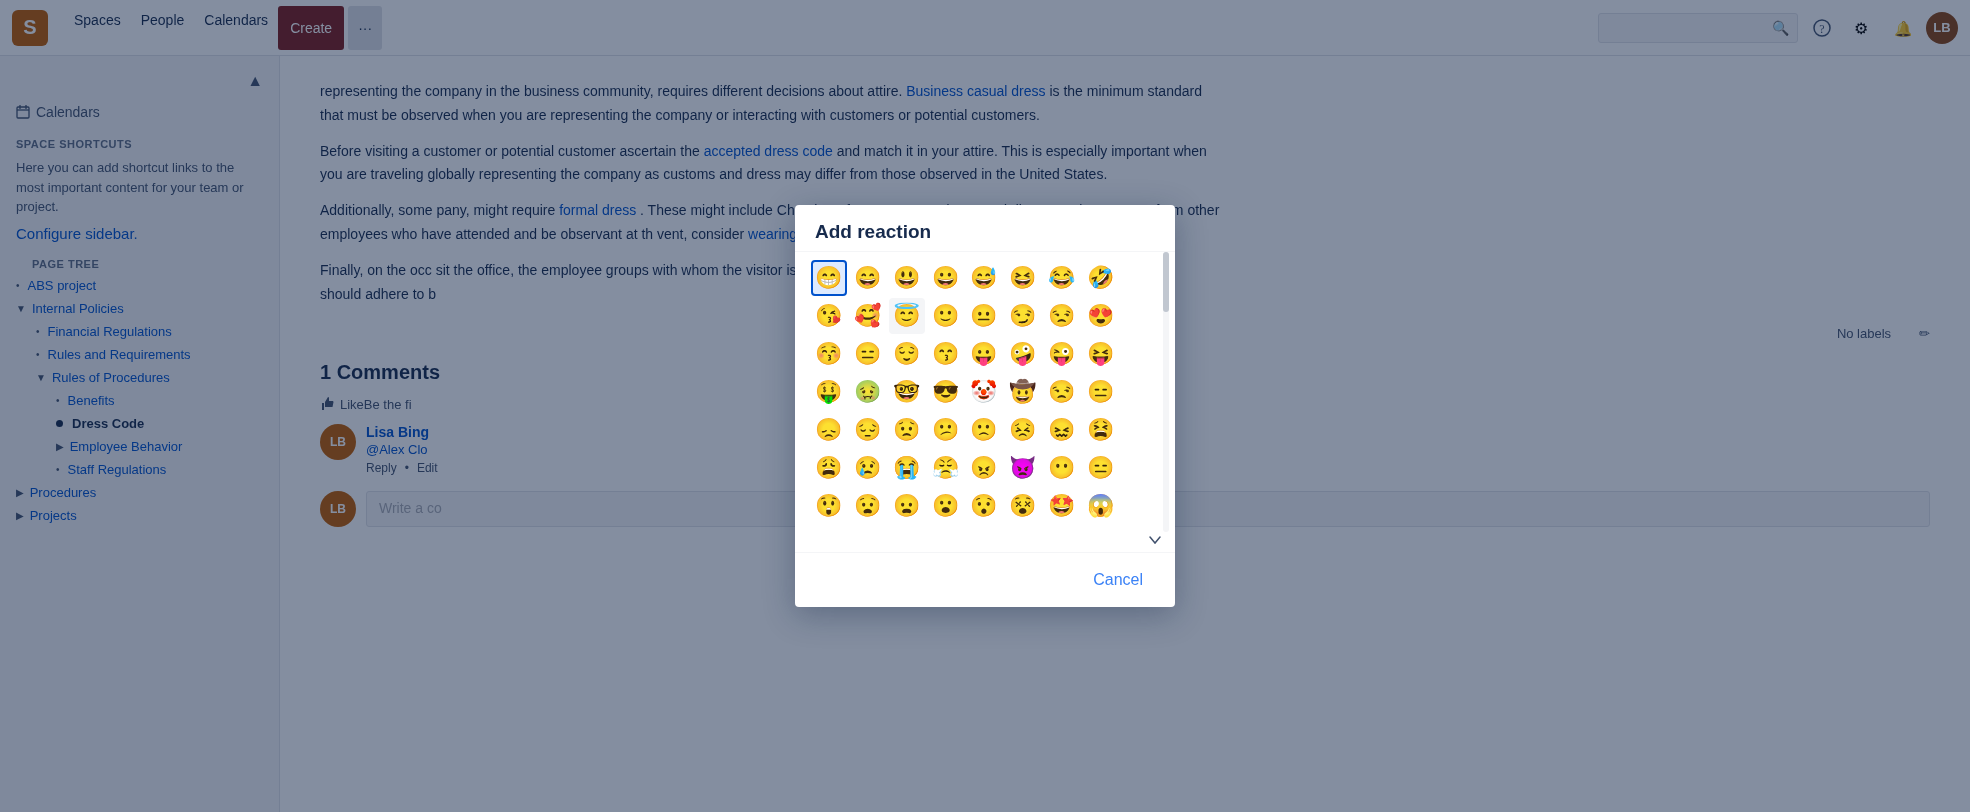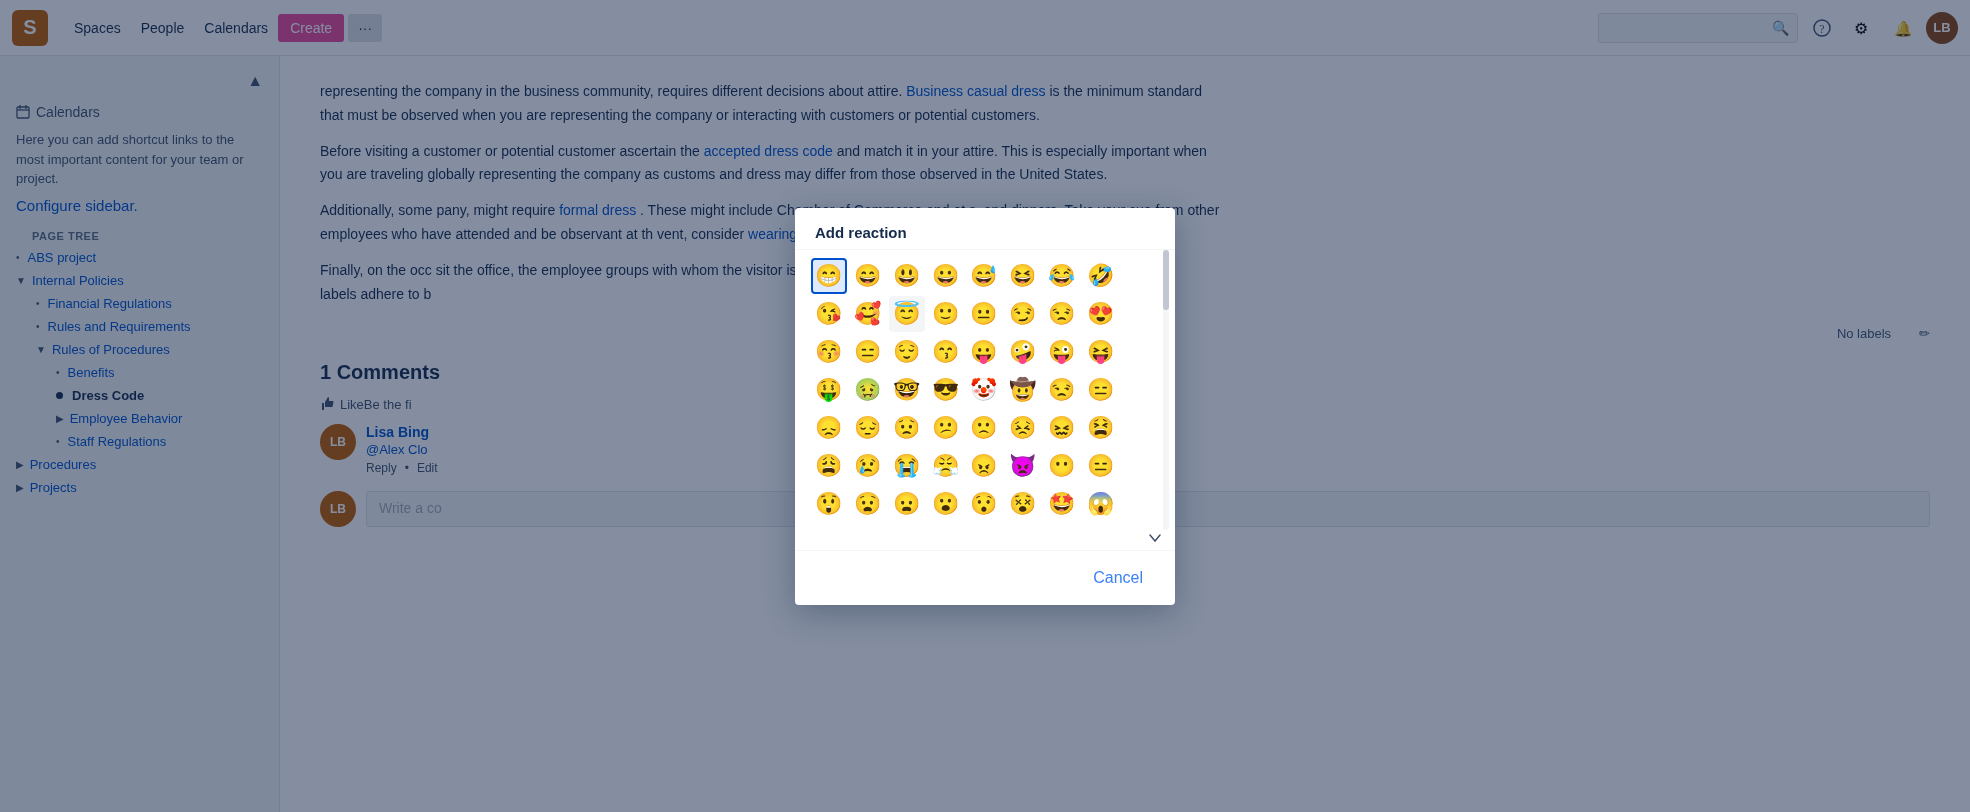--- a/index.html
+++ b/index.html
@@ -41,25 +41,25 @@
       flex: 1;
     }
     .navbar-link {
       padding: 6px 10px;
       color: #172b4d;
       cursor: pointer;
       border-radius: 3px;
       font-size: 14px;
     }
     .navbar-create {
-      background: #ec4899;
+      background: #7f1d1d;
       color: #fff;
       border: none;
       border-radius: 3px;
-      padding: 6px 12px;
+      padding: 14px 12px;
       cursor: pointer;
       font-size: 14px;
       font-weight: 500;
     }
     .navbar-more {
       background: #dfe1e6;
       color: #172b4d;
       border: none;
       border-radius: 3px;
       padding: 6px 10px;
@@ -305,21 +305,21 @@
       box-shadow: 0 8px 32px rgba(9,30,66,0.32);
       width: 380px;
       max-height: 420px;
       overflow: hidden;
       display: flex;
       flex-direction: column;
       position: relative;
     }
     .modal-header {
       padding: 16px 20px 8px;
-      font-size: 15px;
+      font-size: 19px;
       font-weight: 600;
       color: #172b4d;
       border-bottom: 1px solid #f4f5f7;
       flex-shrink: 0;
     }
     .modal-emoji-area {
       flex: 1;
       overflow-y: auto;
       padding: 8px 16px;
       position: relative;
@@ -428,20 +428,21 @@
     <div class="sidebar-calendar-link">
       <svg width="14" height="14" viewBox="0 0 14 14">
         <rect x="1" y="2" width="12" height="11" rx="1" stroke="#42526e" stroke-width="1.3" fill="none"></rect>
         <line x1="1" y1="5" x2="13" y2="5" stroke="#42526e" stroke-width="1.3"></line>
         <line x1="4" y1="0" x2="4" y2="4" stroke="#42526e" stroke-width="1.3"></line>
         <line x1="10" y1="0" x2="10" y2="4" stroke="#42526e" stroke-width="1.3"></line>
       </svg>
       <span>Calendars</span>
     </div>
 
+    <div class="sidebar-shortcuts-title">SPACE SHORTCUTS</div>
     <div class="sidebar-shortcuts-text">Here you can add shortcut links to the most important content for your team or project.</div>
     <a class="sidebar-configure-link">Configure sidebar.</a>
 
     <div class="page-tree-title">PAGE TREE</div>
 
     <div class="tree-item" style="padding-left:16px;">
       <span style="display:inline-flex;align-items:center;margin-right:4px;color:#42526e;font-size:10px;">•</span>
       <span>ABS project</span>
     </div>
 
@@ -515,21 +516,21 @@
         <span>. These might include Chamber of Commerce and ot</span>
         <span>s, and dinners. Take your cue from other employees who have attended and be observant at th</span>
         <span>vent, consider</span>
         <a class="content-link">wearing formal dress</a>
         <span>.</span>
       </p>
       <p style="margin-bottom:12px;">
         <span>Finally, on the occ</span>
         <span>sit the office, the employee groups with whom the visitor is interacting,</span>
         <br>
-        <span>labels adhere to b</span>
+        <span>should adhere to b</span>
       </p>
     </div>
 
     <div class="labels-row">
       <span>No labels</span>
       <span class="edit-icon">✏</span>
     </div>
 
     <div class="comments-section">
       <div class="comments-title">1 Comments</div>

